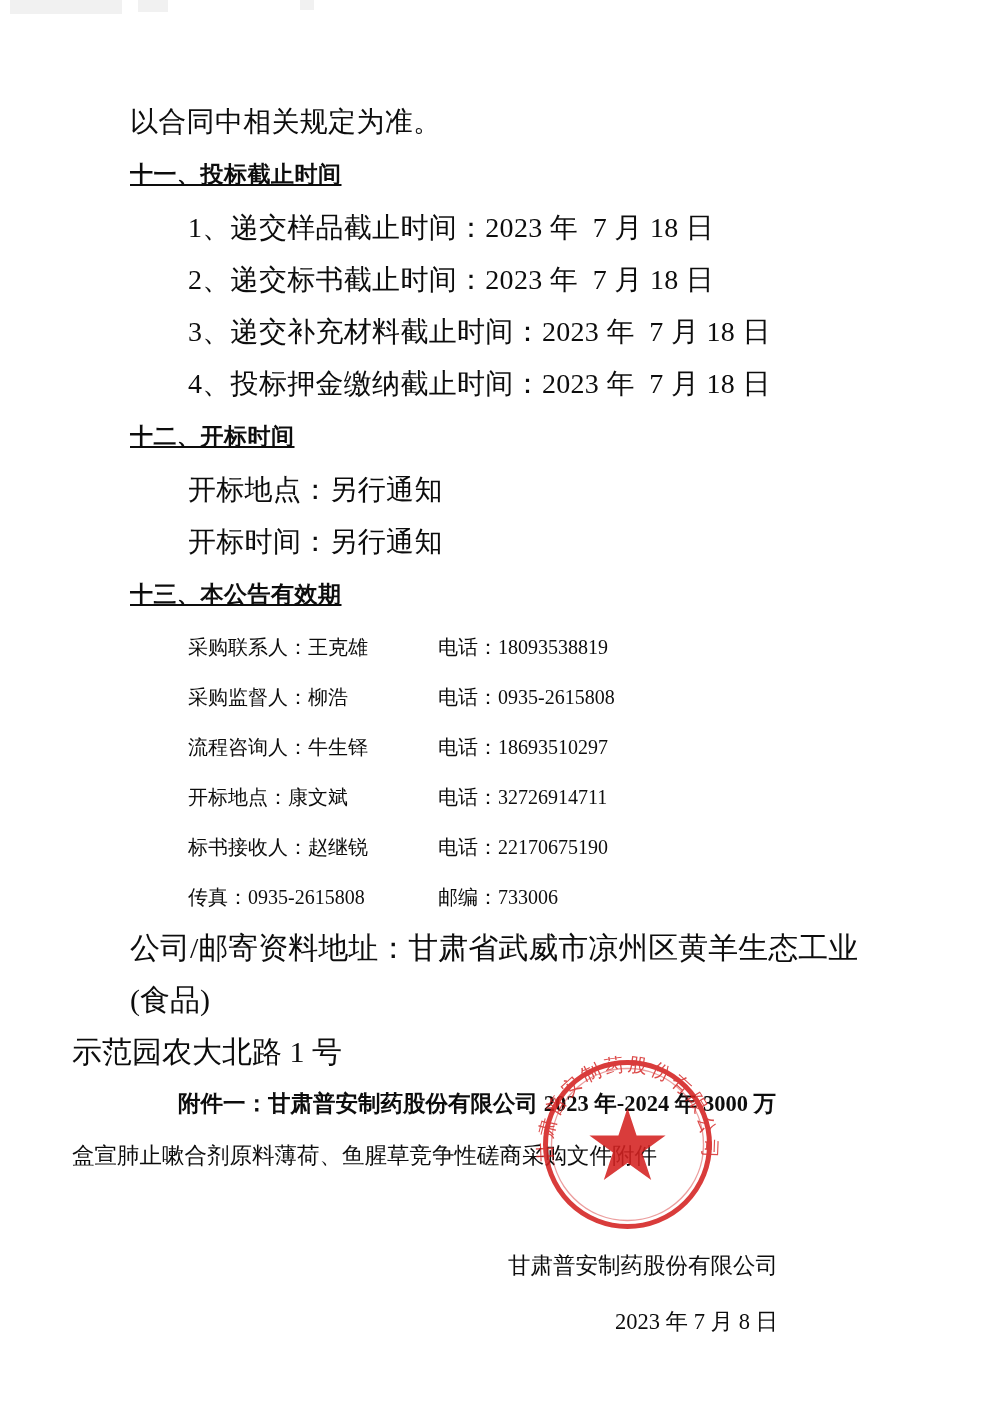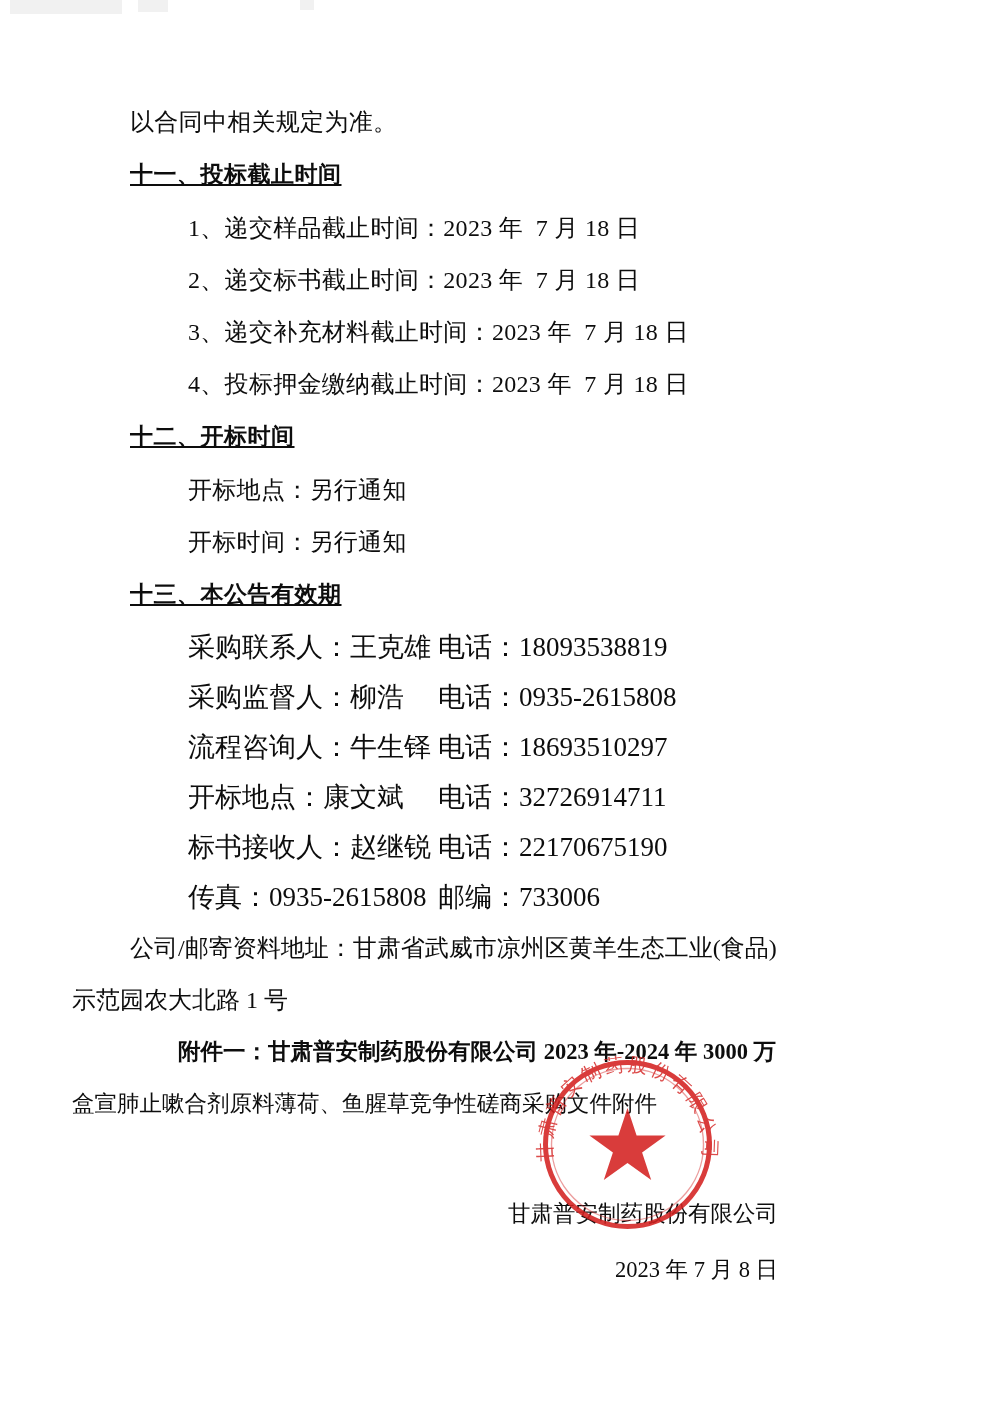--- a/index.html
+++ b/index.html
@@ -29,46 +29,46 @@
     background: #f0f0f0;
     opacity: 0.9;
   }
   .content {
     position: absolute;
     left: 130px;
     top: 96px;
     width: 740px;
   }
   .line {
-    font-size: 24px;
+    font-size: 28px;
     line-height: 52px;
     letter-spacing: 0.3px;
     white-space: pre;
   }
   .heading {
     font-weight: bold;
     font-size: 23px;
     line-height: 54px;
     letter-spacing: 0.5px;
     white-space: pre;
     text-decoration: underline;
   }
   .indent1 { padding-left: 58px; }
   .indent3 { padding-left: 76px; }
   .contact-row {
     display: flex;
-    font-size: 27px;
+    font-size: 20px;
     line-height: 50px;
     white-space: pre;
     padding-left: 58px;
   }
   .contact-row .c-label { width: 250px; }
   .contact-row .c-phone { }
   .para {
-    font-size: 24px;
+    font-size: 30px;
     line-height: 52px;
     white-space: pre-wrap;
   }
   .attach {
     font-size: 22.5px;
     line-height: 52px;
     white-space: pre-wrap;
   }
   .attach-first { text-indent: 48px; font-weight: bold; }
   .signblock {

